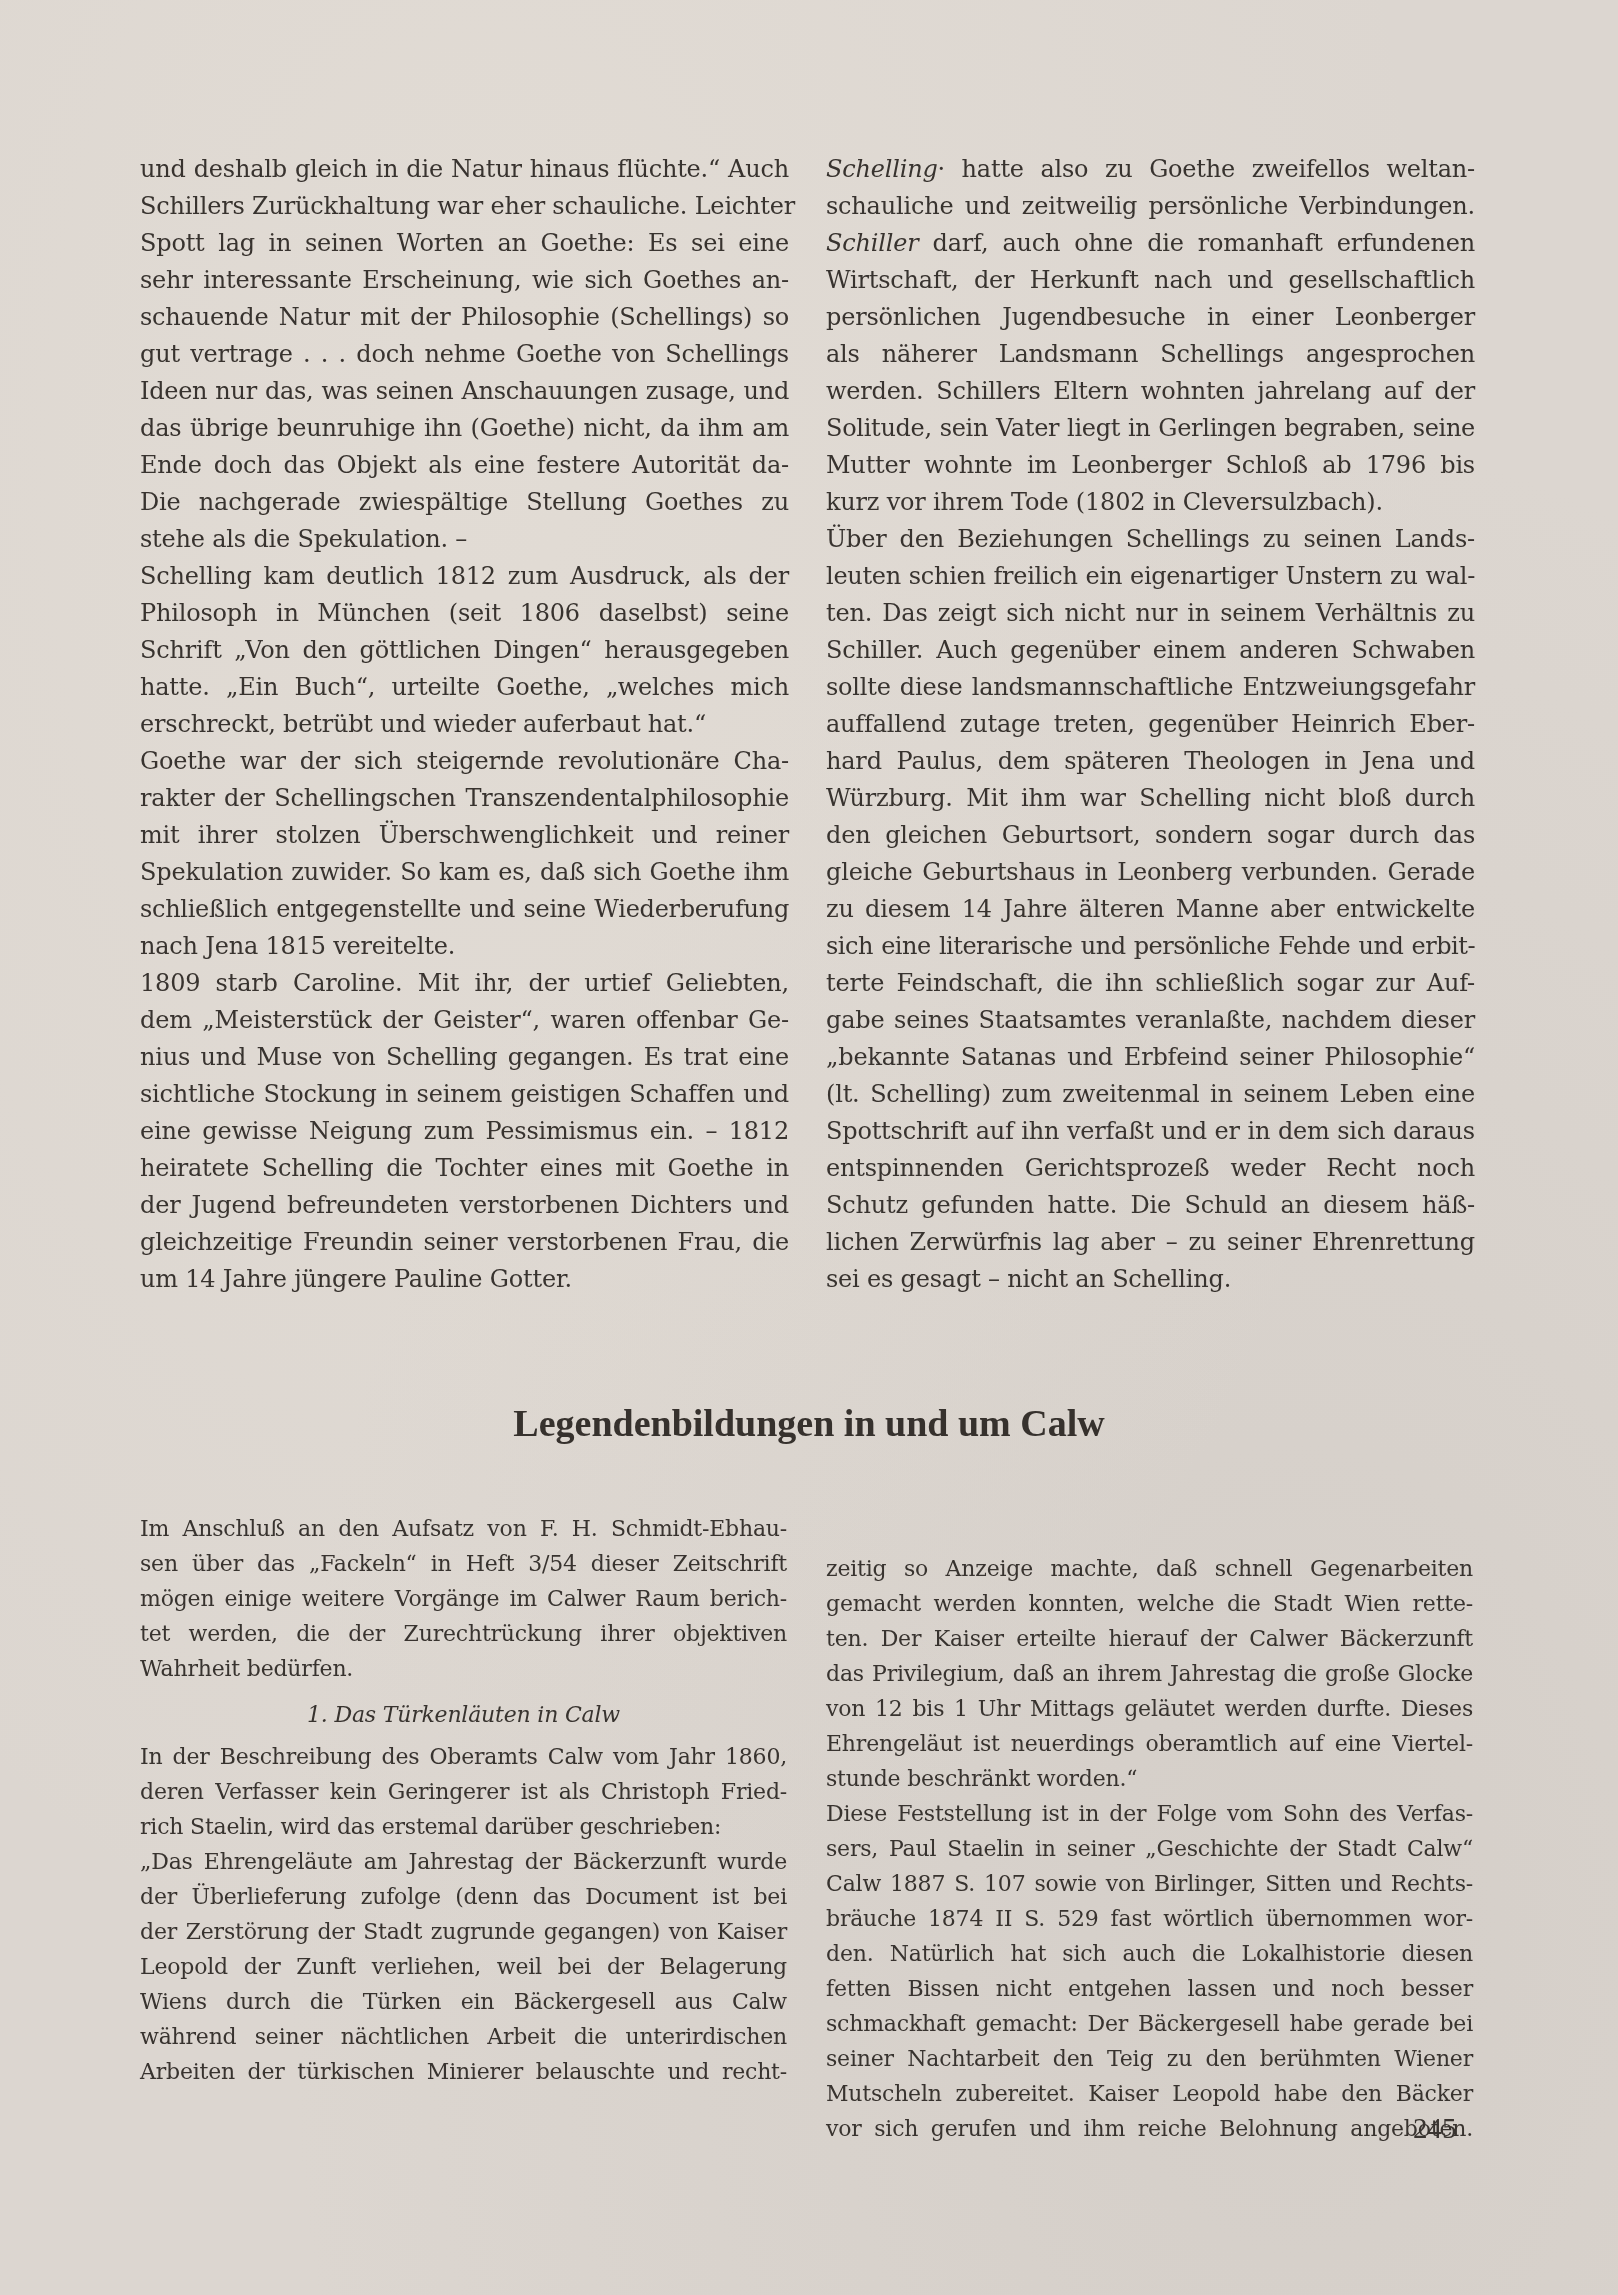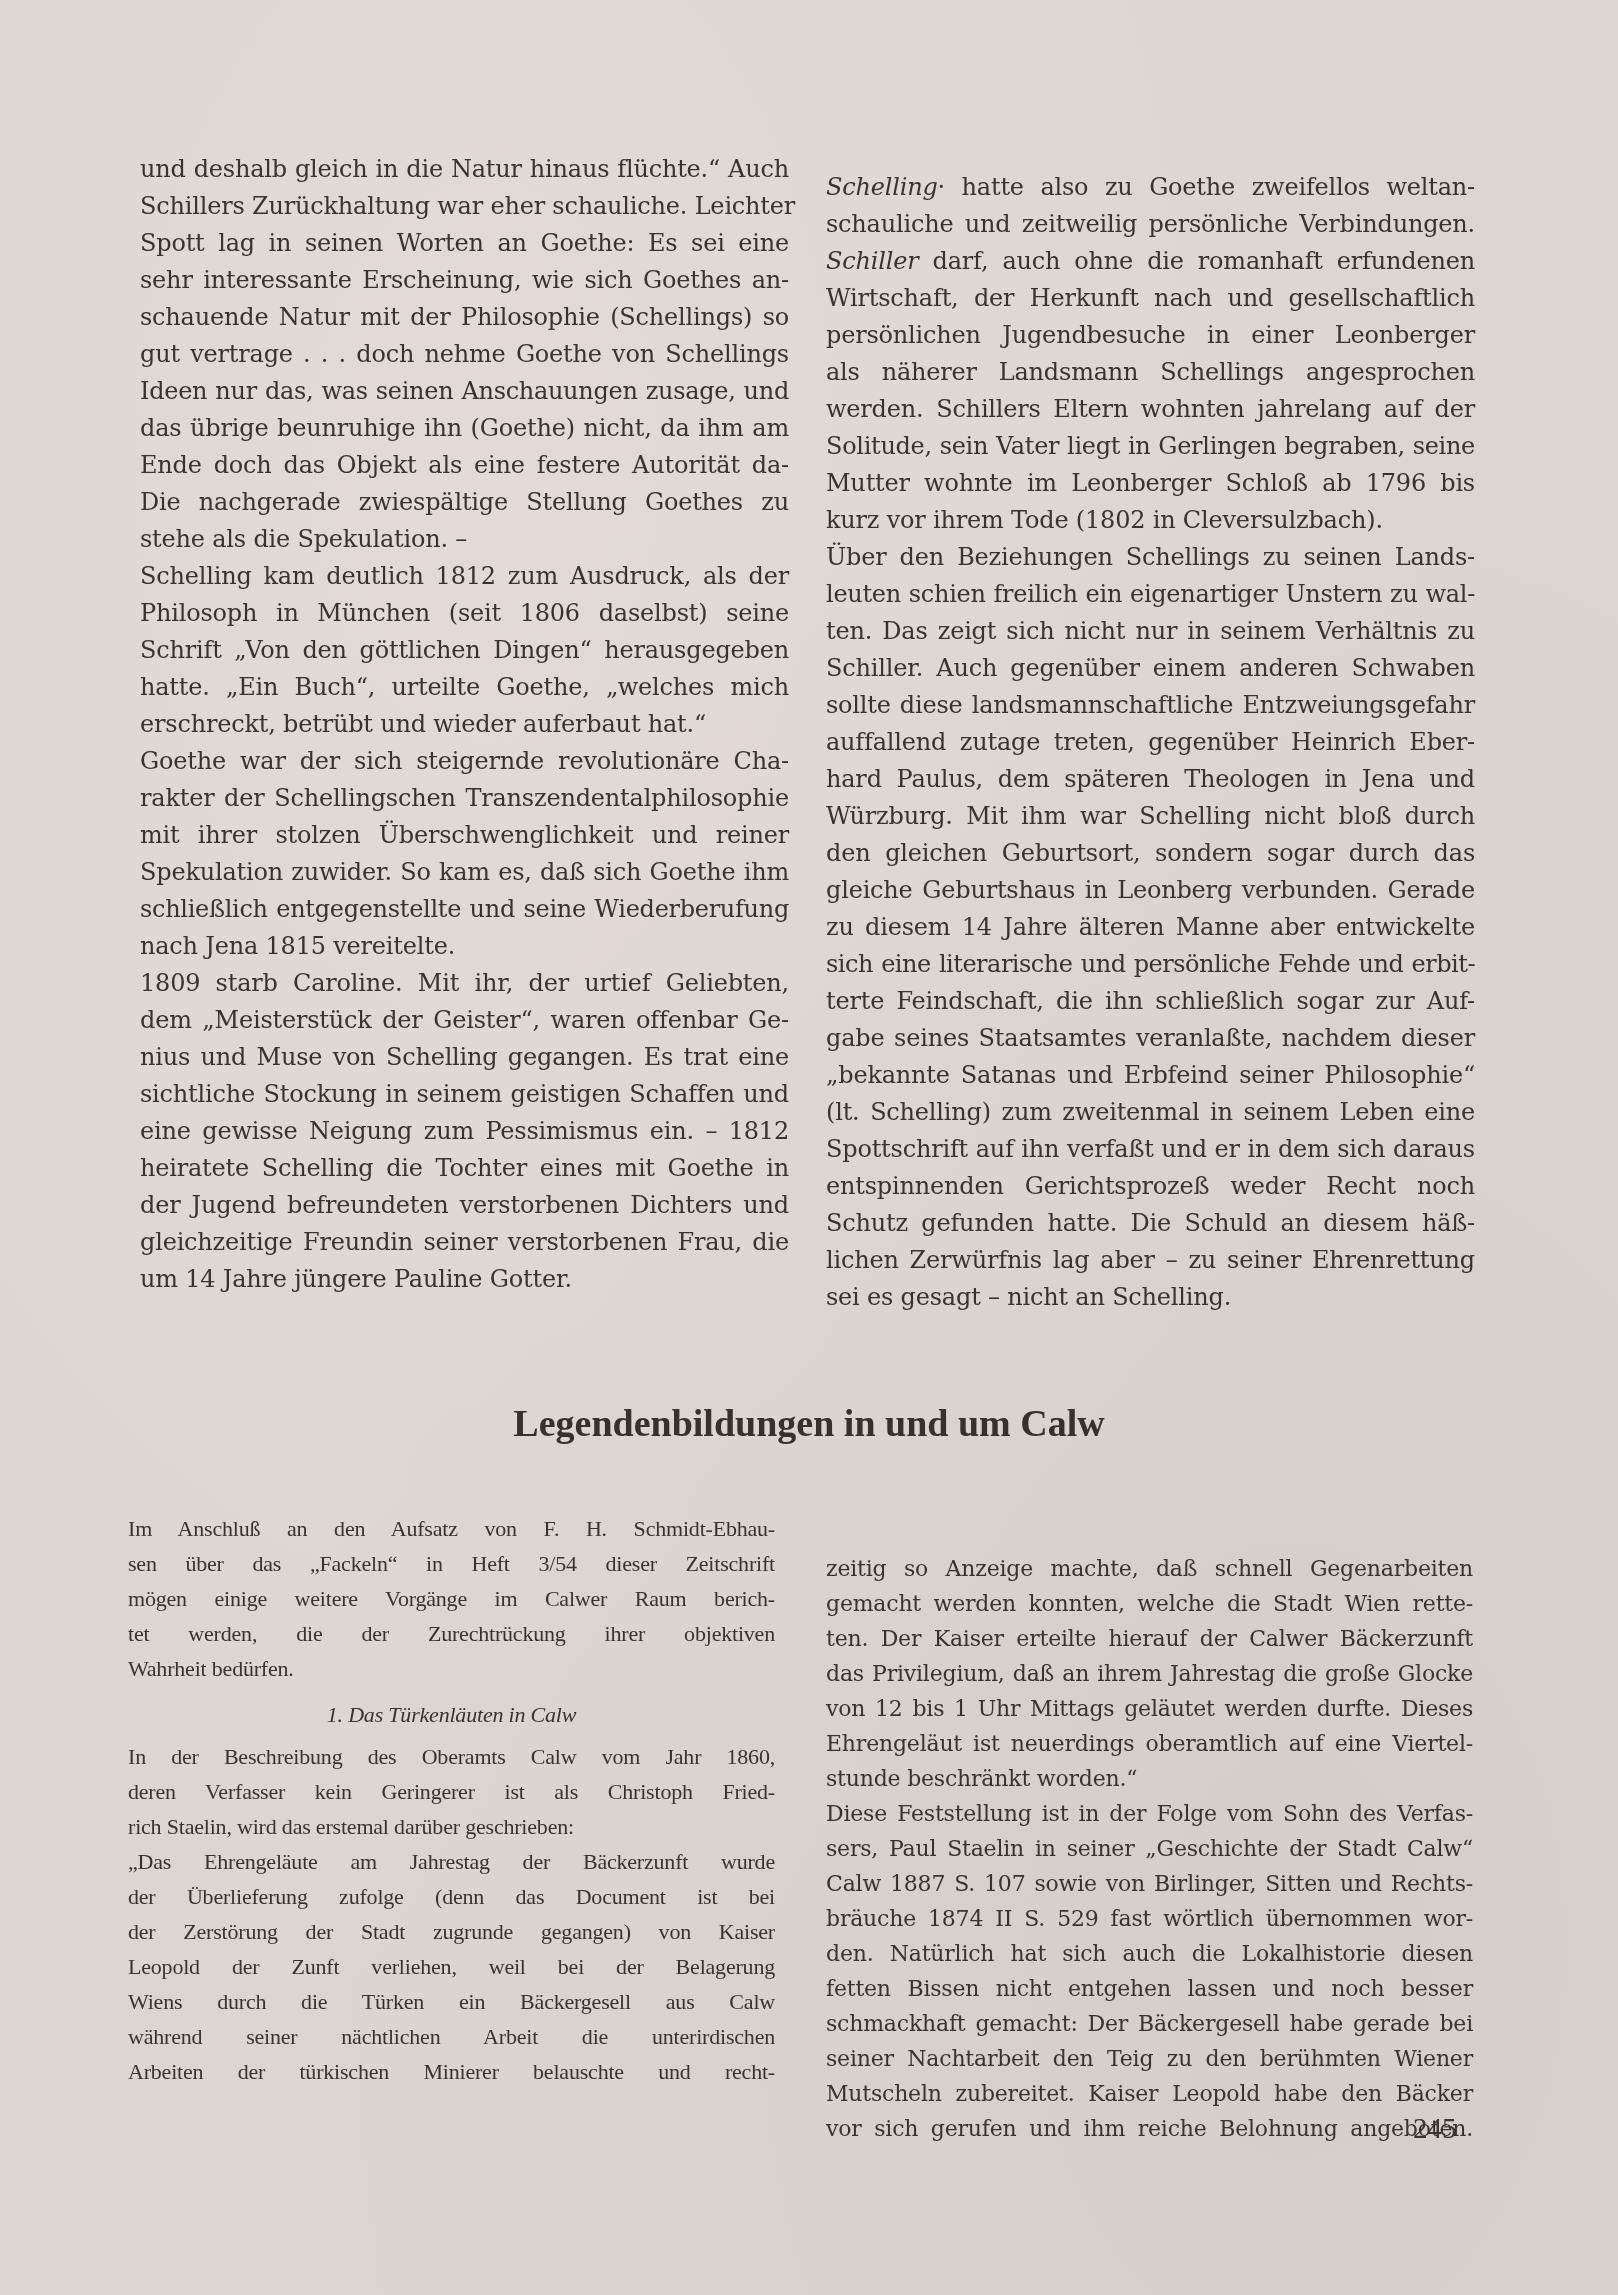--- a/index.html
+++ b/index.html
@@ -18,22 +18,22 @@
     display: block;
     white-space: nowrap;
     text-align: justify;
     text-align-last: justify;
     overflow: visible;
   }
   .line.last { text-align-last: left; }
   .top .line { font-size: 24px; height: 37px; line-height: 37px; letter-spacing: -0.2px; }
   .bottom .line { font-size: 22px; height: 35px; line-height: 35px; letter-spacing: -0.2px; }
   #col-top-left { left: 140px; top: 151px; width: 649px; }
-  #col-top-right { left: 826px; top: 169px; width: 649px; }
-  #col-bot-left { left: 128px; top: 1511px; width: 647px; font-family: Liberation Serif, serif; }
+  #col-top-right { left: 826px; top: 151px; width: 649px; }
+  #col-bot-left { left: 140px; top: 1511px; width: 647px; }
   #col-bot-right { left: 826px; top: 1551px; width: 647px; }
   .it { font-style: italic; }
   #section-title {
     position: absolute; left: 0; width: 1618px; top: 1401px;
     text-align: center; font-size: 38px; letter-spacing: 0px;
     font-family: "Liberation Serif", "DejaVu Serif", serif;
     color: #36312d;
   }
   .subheading { text-align: center !important; text-align-last: center !important; font-style: italic; }
   #page-number {

